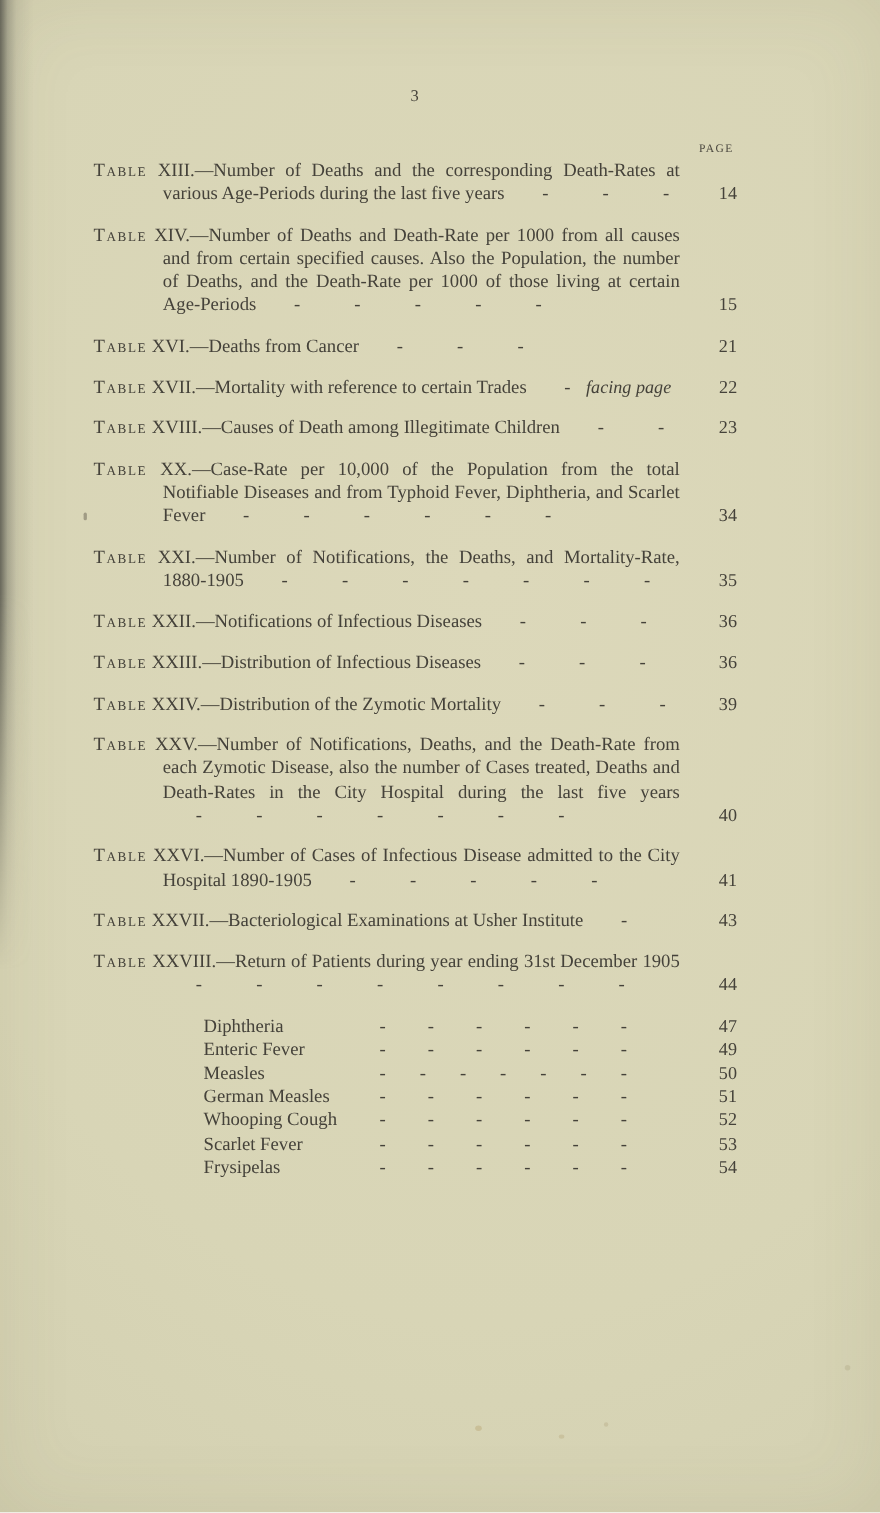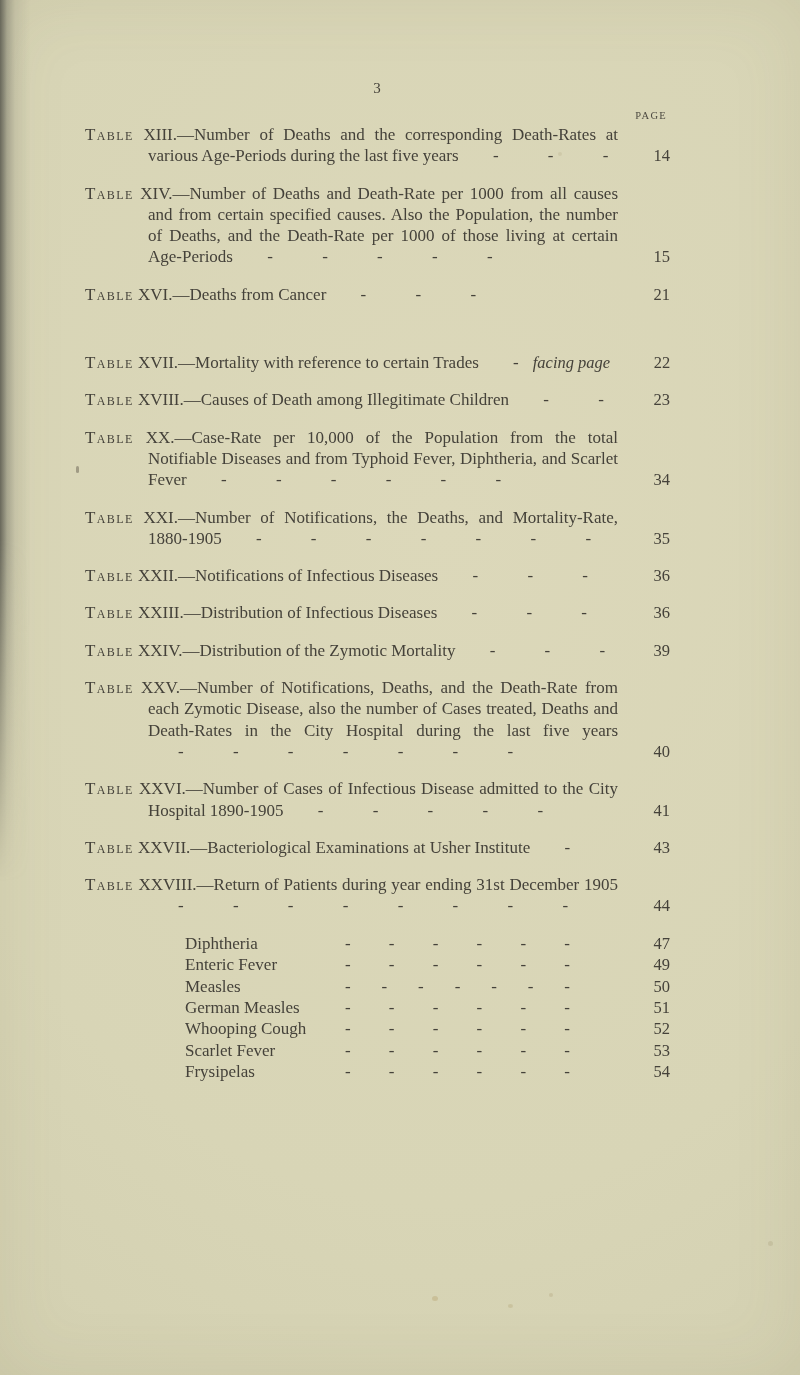--- a/index.html
+++ b/index.html
@@ -26,36 +26,36 @@
       rgba(145,143,126,0.22) 15px,
       rgba(170,168,148,0.00) 30px);
     -webkit-mask-image: linear-gradient(to bottom, #000 60%, transparent 98%);
     mask-image: linear-gradient(to bottom, #000 60%, transparent 98%);
   }
   .folio {
     position: absolute; top: 80px; left: 85px; width: 585px;
     text-align: center; font-size: 15px; letter-spacing: 1px;
   }
   .content {
-    position: absolute; left: 85px; top: 110px; width: 585px;
+    position: absolute; left: 85px; top: 130px; width: 585px;
   }
   .page-head {
     text-align: right; padding-right: 3px;
     font-size: 10.5px; letter-spacing: 1.3px;
     color: #4c4940; margin-bottom: 3px;
   }
   .entry { display: flex; align-items: flex-end; margin-bottom: 16px; }
   .etext {
     flex: 1 1 auto;
     font-size: 17px; line-height: 21.3px;
     text-align: justify;
     padding-left: 63px; text-indent: -63px;
   }
   .entry.has-note .etext {
-    padding-left: 0; text-indent: 0; white-space: nowrap; text-align: center; margin-top: 31px;
+    padding-left: 0; text-indent: 0; white-space: nowrap; text-align: center;
   }
   .tlabel { font-variant: small-caps; letter-spacing: 1.4px; }
   .dashes { word-spacing: 45px; margin-left: 30px; white-space: nowrap; }
   .enote {
     font-style: italic; font-size: 16.5px; line-height: 21.3px;
     white-space: nowrap; padding: 0 8px 0 14px;
   }
   .enote:empty { display: none; }
   .epage {
     flex: 0 0 52px; text-align: right;

